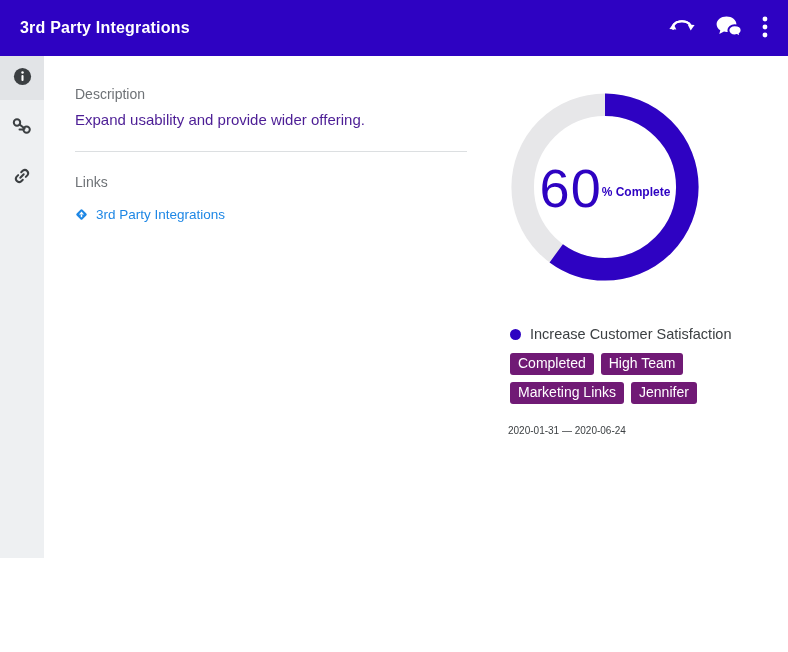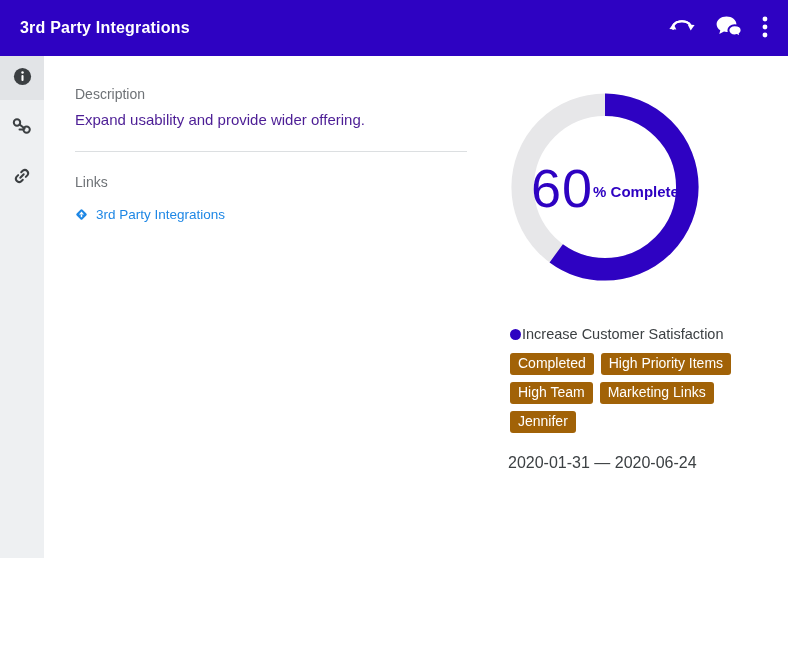--- a/index.html
+++ b/index.html
@@ -32,32 +32,32 @@
   .link-row { margin-top:17px; display:flex; align-items:center; gap:8px; cursor:pointer; }
   .link-text { color:#1e87e5; font-size:13.5px; }
 
   
   .right-col { width:242px; margin-left:38px; padding-top:3px; flex:none; }
   .donut-wrap { position:relative; width:196px; height:196px; margin-left:2px; }
   .donut-center { position:absolute; inset:0; display:flex; flex-direction:row;
                   align-items:center; justify-content:center; padding-top:2px; }
   .donut-value { color:#2e02c2; font-size:54px; line-height:1; font-weight:500;
                  letter-spacing:1px; }
-  .donut-label { color:#2e02c2; font-size:15px; font-weight:bold; margin-top:7px; }
+  .donut-label { color:#2e02c2; font-size:12px; font-weight:bold; margin-top:7px; }
 
-  .legend-row { margin-top:41px; margin-left:5px; display:flex; align-items:center; gap:1px; }
+  .legend-row { margin-top:41px; margin-left:5px; display:flex; align-items:center; gap:9px; }
   .legend-dot { width:11px; height:11px; border-radius:50%; background:#2e02c2; flex:none; }
   .legend-label { color:#3c4043; font-size:14.5px; }
 
   .tags { margin-top:11px; margin-left:5px; display:flex; flex-wrap:wrap; gap:7px;
           width:235px; }
-  .tag { background:#a16207; color:#fff; font-size:14px; padding:3px 8px 4px;
+  .tag { background:#701a75; color:#fff; font-size:14px; padding:3px 8px 4px;
          border-radius:3px; line-height:15px; }
 
-  .date-range { margin-top:21px; margin-left:3px; color:#3c4043; font-size:16px; }
+  .date-range { margin-top:21px; margin-left:3px; color:#3c4043; font-size:10px; }
 </style>
 </head>
 <body>
 
 <div class="header">
   <div class="header-title">3rd Party Integrations</div>
   <div class="header-actions">
     <button class="icon-btn">
       <span>
         <svg width="28" height="24" viewBox="0 0 28 24" fill="none">
@@ -152,21 +152,20 @@
         </div>
       </div>
 
       <div class="legend-row">
         <span class="legend-dot" style="background: rgb(46, 2, 194);"></span>
         <span class="legend-label">Increase Customer Satisfaction</span>
       </div>
 
       <div class="tags">
           <span class="tag">Completed</span>
-          <span class="tag">High Priority Items</span>
           <span class="tag">High Team</span>
           <span class="tag">Marketing Links</span>
           <span class="tag">Jennifer</span>
         </div>
 
       <div class="date-range">2020-01-31 — 2020-06-24</div>
     </div>
 
   </div>
 </div>

